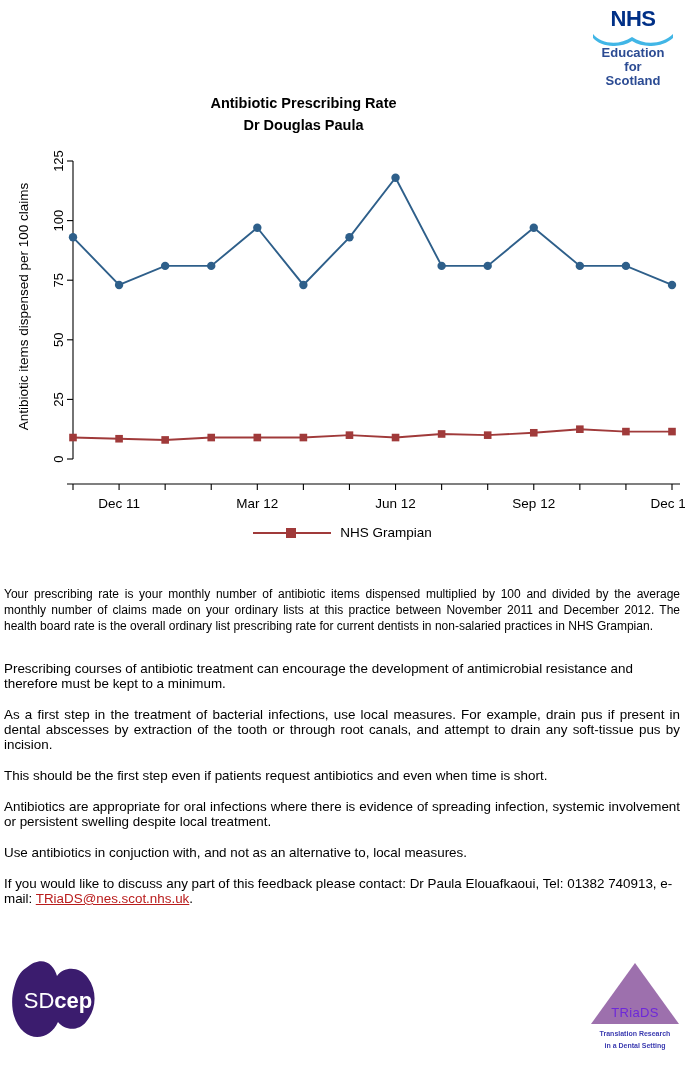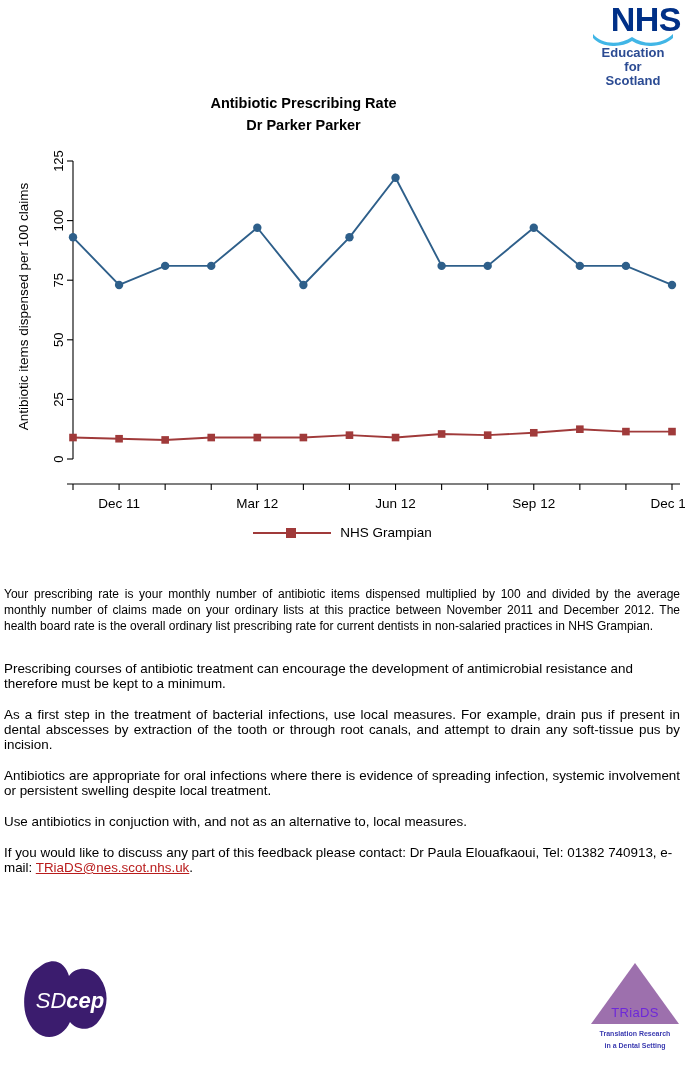--- a/index.html
+++ b/index.html
@@ -7,22 +7,22 @@
     width:685px;height:1065px;background:#ffffff;
     font-family:"Liberation Sans", sans-serif;
     color:#000;position:relative;overflow:hidden;
   }
   .page{position:relative;width:685px;height:1065px;}
 
   
   #nhs-logo{position:absolute;left:585px;top:4px;width:96px;text-align:center;}
   #nhs-logo .nhs-word{
     font-family:"Liberation Sans", sans-serif;
-    font-weight:bold;font-size:34px;letter-spacing:-0.5px;
-    color:#003087;line-height:30px;text-align:right;
+    font-weight:bold;font-size:22px;letter-spacing:-0.5px;
+    color:#003087;line-height:30px;
   }
   #nhs-logo .nhs-swoosh{height:13px;margin:-2px 0 1px 0;}
   #nhs-logo .nhs-sub{
     font-weight:bold;font-size:13px;color:#2b4b93;line-height:14px;
   }
 
   
   #chart-block{position:absolute;left:0;top:92px;width:607px;}
   .chart-title{
     text-align:center;font-weight:bold;font-size:14.5px;line-height:22px;color:#000;
@@ -56,21 +56,21 @@
 
   
   #body-text{position:absolute;left:4px;top:661px;width:676px;}
   #body-text p{
     margin:0 0 16px 0;font-size:13.4px;line-height:15px;color:#000;
   }
   #body-text p.justify{text-align:justify;}
   a.mailto{color:#b91c1c;text-decoration:underline;}
 
   
-  #sdcep-logo{position:absolute;left:20px;top:952px;width:100px;height:98px;font-style:italic;}
+  #sdcep-logo{position:absolute;left:8px;top:952px;width:100px;height:98px;}
   #sdcep-logo svg{display:block;}
   #triads-logo{position:absolute;left:588px;top:960px;width:94px;text-align:center;}
   #triads-logo .tri-wrap{position:relative;width:94px;height:67px;}
   #triads-logo .tri-word{
     position:absolute;left:0;bottom:7px;width:94px;text-align:center;
     font-weight:normal;font-size:13px;color:#6d28d9;letter-spacing:0.3px;
   }
   #triads-logo .tri-sub{
     font-size:7px;line-height:9.5px;font-weight:bold;color:#3b3bb0;margin-top:2px;
   }
@@ -87,21 +87,21 @@
         <path d="M8 1 C16 11, 34 13, 47 4 C60 13, 78 11, 88 1 L88 5 C78 14, 60 16, 47 8 C34 16, 16 14, 8 5 Z" fill="#41b6e6"></path>
       </svg>
     </div>
     <div class="nhs-sub">Education</div>
     <div class="nhs-sub">for</div>
     <div class="nhs-sub">Scotland</div>
   </div>
 
   <div id="chart-block">
     <div class="chart-title">Antibiotic Prescribing Rate</div>
-    <div class="chart-title">Dr Parker Parker</div>
+    <div class="chart-title">Dr Douglas Paula</div>
 
     <div id="plot-wrap">
       <div class="ylab">Antibiotic items dispensed per 100 claims</div>
       <svg id="plot-svg" width="685" height="400" viewBox="0 0 685 400">
           <line x1="73" y1="12" x2="73" y2="310" stroke="#000" stroke-width="1.1"></line>
           <line x1="67" y1="310" x2="73" y2="310" stroke="#000" stroke-width="1.1"></line>
           <text x="60" y="310" text-anchor="middle" dominant-baseline="middle" font-family="Liberation Sans, sans-serif" font-size="13" fill="#000" transform="rotate(-90 60 310)">0</text>
           <line x1="67" y1="250.4" x2="73" y2="250.4" stroke="#000" stroke-width="1.1"></line>
           <text x="60" y="250.4" text-anchor="middle" dominant-baseline="middle" font-family="Liberation Sans, sans-serif" font-size="13" fill="#000" transform="rotate(-90 60 250.4)">25</text>
           <line x1="67" y1="190.8" x2="73" y2="190.8" stroke="#000" stroke-width="1.1"></line>
@@ -178,20 +178,21 @@
         </div>
         <span class="legend-label">NHS Grampian</span>
       </div>
     </div>
 
   <div id="fineprint">Your prescribing rate is your monthly number of antibiotic items dispensed multiplied by 100 and divided by the average monthly number of claims made on your ordinary lists at this practice between November 2011 and December 2012.   The health board rate is the overall ordinary list prescribing rate for current dentists in non-salaried practices in NHS Grampian.</div>
 
   <div id="body-text">
     <p>Prescribing courses of antibiotic treatment can encourage the development of antimicrobial resistance and therefore must be kept to a minimum.</p>
     <p class="justify">As a first step in the treatment of bacterial infections, use local measures. For example, drain pus if present in dental abscesses by extraction of the tooth or through root canals, and attempt to drain any soft-tissue pus by incision.</p>
+    <p>This should be the first step even if patients request antibiotics and even when time is short.</p>
     <p class="justify">Antibiotics are appropriate for oral infections where there is evidence of spreading infection, systemic involvement or persistent swelling despite local treatment.</p>
     <p>Use antibiotics in conjuction with, and not as an alternative to, local measures.</p>
     <p><span>If you would like to discuss any part of this feedback please contact: Dr Paula Elouafkaoui, Tel: 01382 740913, e-mail: </span><a class="mailto" href="#">TRiaDS@nes.scot.nhs.uk</a><span>.</span></p>
   </div>
 
   <div id="sdcep-logo">
     <svg width="100" height="98" viewBox="0 0 100 98">
       <path d="M18 16 C34 2, 46 12, 49 24 C56 14, 72 14, 80 26 C90 40, 88 58, 78 70
                C70 80, 56 78, 50 70 C44 84, 28 90, 16 80 C4 70, 2 50, 6 36 C9 25, 12 20, 18 16 Z" fill="#3b1c6e"></path>
       <text x="50" y="56" text-anchor="middle" font-family="Liberation Sans, sans-serif" font-size="22" fill="#ffffff"><tspan font-weight="normal">SD</tspan><tspan font-weight="bold">cep</tspan></text>

